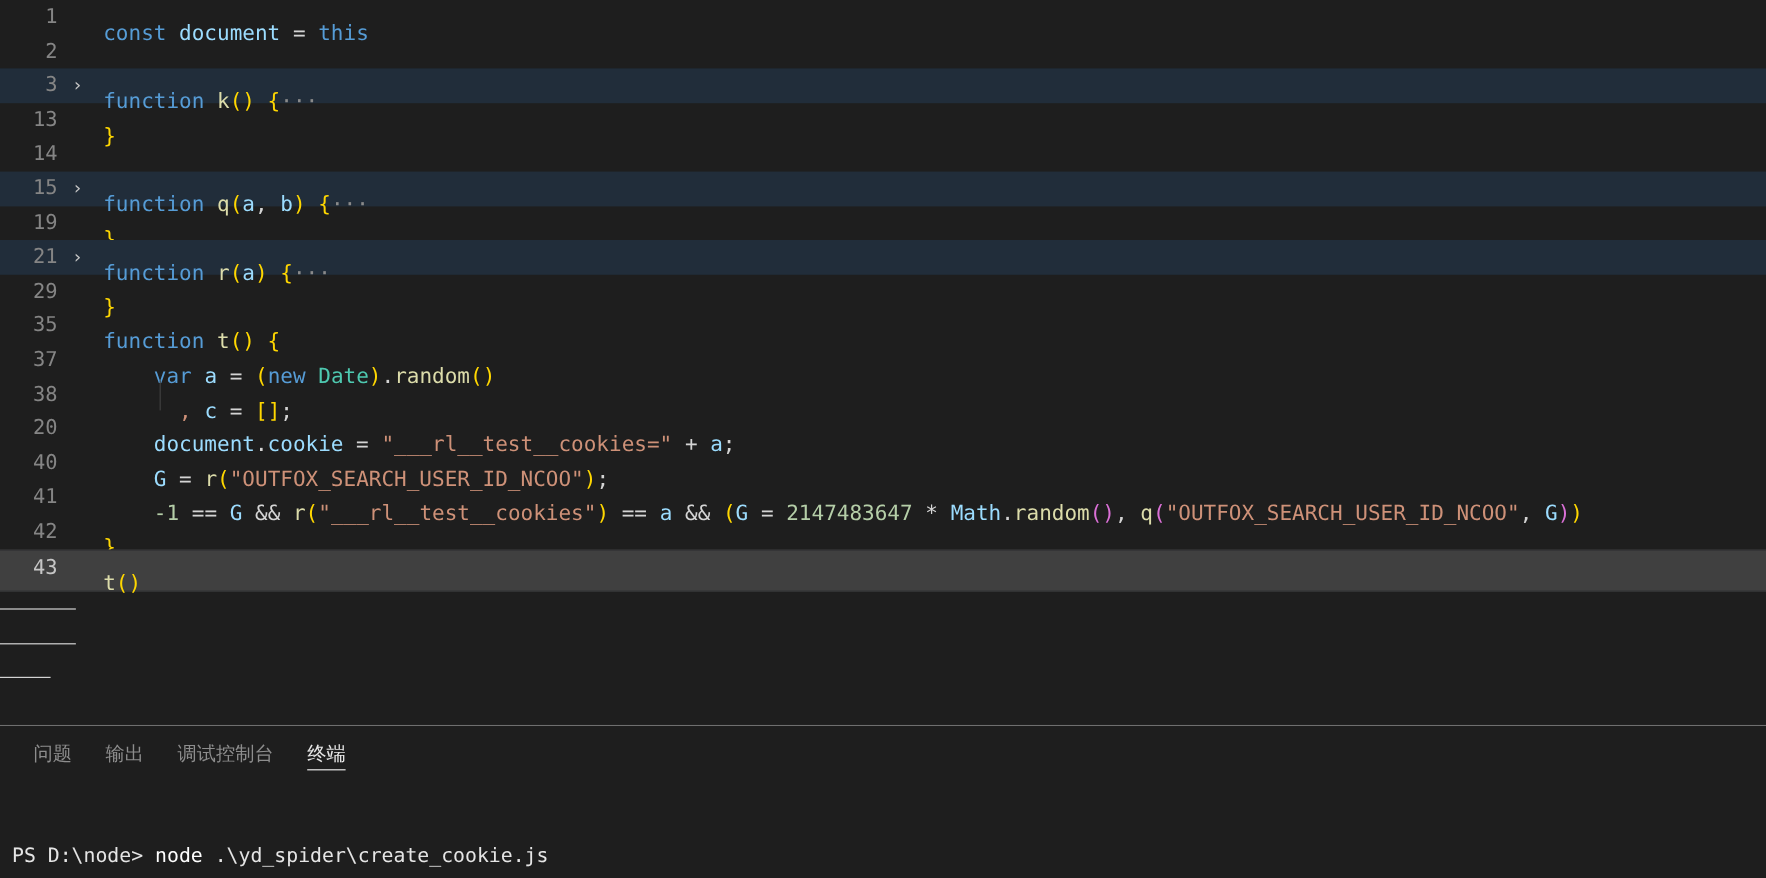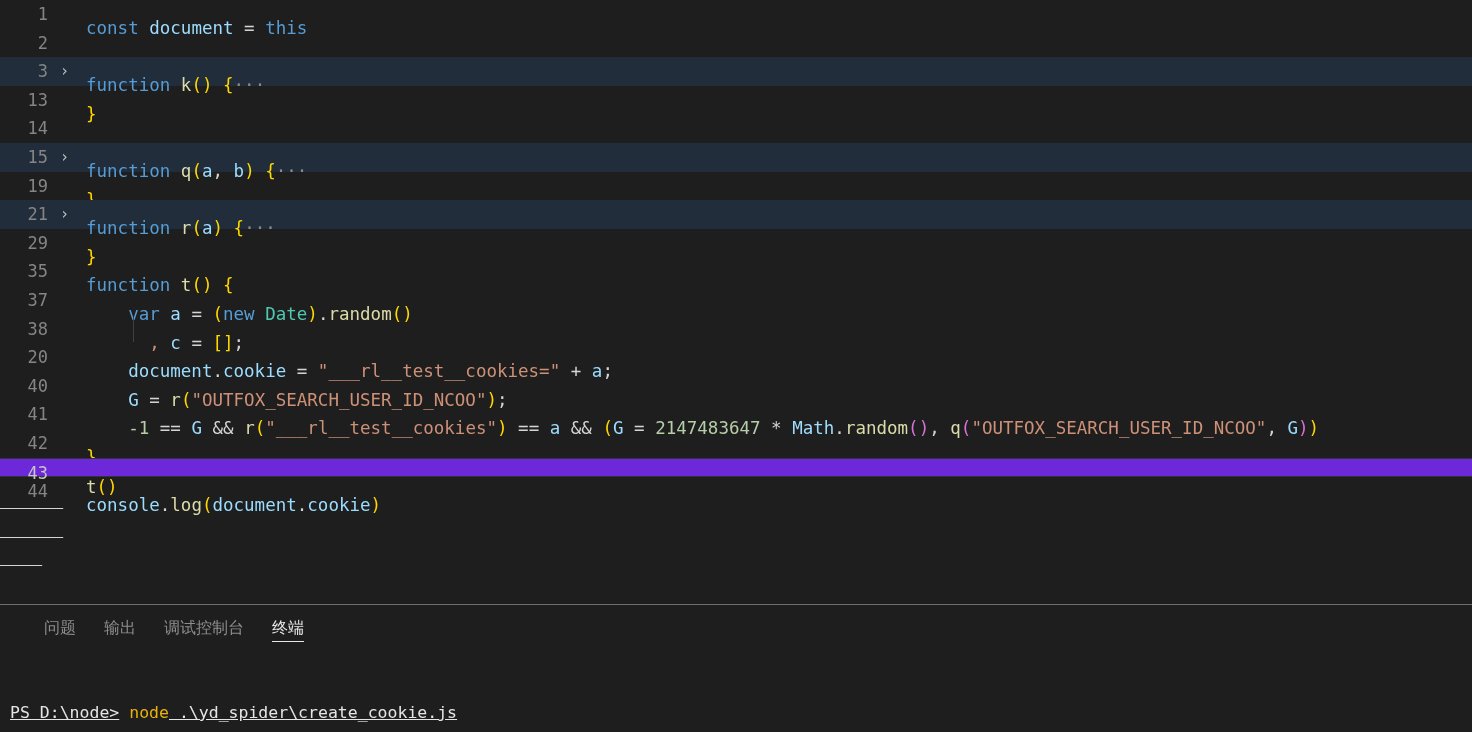--- a/index.html
+++ b/index.html
@@ -27,24 +27,24 @@
     position: relative;
     height: 28.6px;
     line-height: 28.6px;
     white-space: pre;
     font-size: 17.5px;
     letter-spacing: 0px;
     color: #d4d4d4;
   }
   .code-line.folded { background: #212d3a; }
   .code-line.current {
-    background: #6d28d9;
+    background: #404040;
     border-top: 1px solid #333436;
     border-bottom: 1px solid #333436;
-    height: 19px;
+    height: 35px;
     text-decoration: underline;
   }
   .gutter {
     position: absolute;
     left: 0; top: 0;
     width: 48px;
     text-align: right;
     color: #858585;
     font-size: 17px;
     font-family: "DejaVu Sans Mono", "Liberation Mono", monospace;
@@ -90,21 +90,21 @@
     height: 128px;
     background: #1e1e1e;
     border-top: 1px solid #6f6f6f;
     display: flex;
     flex-direction: column;
   }
   #panel-tabs {
     height: 46px;
     display: flex;
     align-items: flex-end;
-    padding-left: 30px;
+    padding-left: 14px;
     gap: 0px;
     background: #1e1e1e;
     flex: 0 0 auto;
   }
   .panel-tab {
     position: relative;
     font-family: "DejaVu Sans", "Liberation Sans", sans-serif;
     font-size: 16px;
     color: #8d8d8d;
     padding: 0 14px;
@@ -126,22 +126,22 @@
     flex: 1 1 auto;
     padding: 2px 0 0 10px;
     font-family: "DejaVu Sans Mono", "Liberation Mono", monospace;
     font-size: 16.5px;
     line-height: 24px;
     color: #cccccc;
     white-space: pre;
     overflow: hidden;
   }
   .t-line { white-space: pre; height: 24px; }
-  .t-white { color: #e5e5e5; text-decoration: underline; }
-  .t-yellow { color: #eab308; }
+  .t-white { color: #e5e5e5; }
+  .t-yellow { color: #ffffff; }
 </style>
 </head>
 <body>
 
 <div id="app">
 
   <div id="editor">
 
     <div class="code-line" style="top:0">
       <span class="gutter">1</span>
@@ -228,24 +228,20 @@
     <div class="code-line">
       <span class="gutter">42</span>
       <span class="ctext"><span class="brc1">}</span></span>
     </div>
 
     <div class="code-line current">
       <span class="gutter active">43</span>
       <span class="ctext"><span class="fn">t</span><span class="brc1">()</span></span>
     </div>
 
-    <div class="code-line">
-      <span class="gutter">44</span>
-      <span class="ctext"><span class="var">console</span><span class="pn">.</span><span class="fn">log</span><span class="brc1">(</span><span class="var">document</span><span class="pn">.</span><span class="var">cookie</span><span class="brc1">)</span></span>
-    </div>
   </div>
 
   <div id="panel">
     <div id="panel-tabs">
       <div class="panel-tab">问题</div>
       <div class="panel-tab">输出</div>
       <div class="panel-tab">调试控制台</div>
       <div class="panel-tab active">终端</div>
     </div>
 

